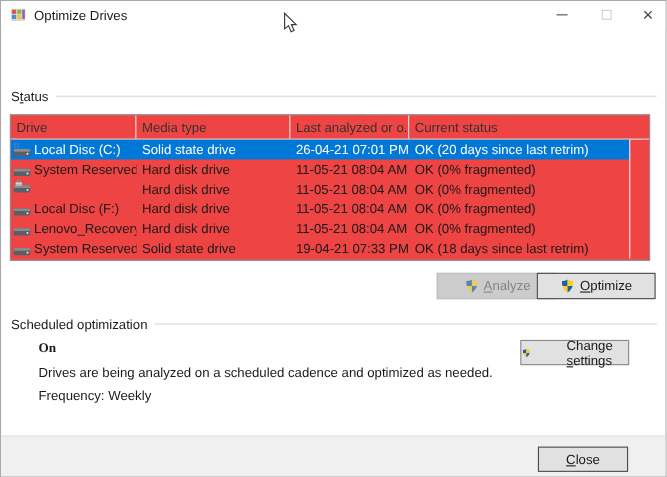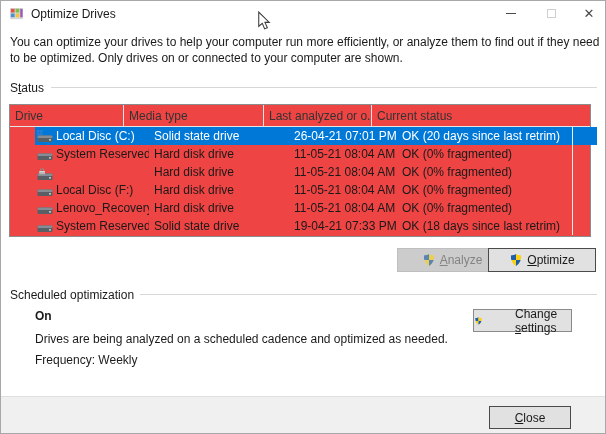--- a/index.html
+++ b/index.html
@@ -24,38 +24,38 @@
   
   .group-label{position:absolute;font-size:12px;color:#1a1a1a;background:#fff;padding-right:6px;z-index:2;white-space:nowrap;}
   .group-line{position:absolute;height:1px;background:#d7d7d7;z-index:1;}
   .accel{text-decoration:underline;}
   
   .table{position:absolute;left:8px;top:103px;width:582px;height:133px;border:1px solid #8c8c8c;background:#ef4444;}
   .thead{display:flex;height:22px;border-bottom:1px solid #e5e5e5;}
   .th{font-size:12px;color:#333;line-height:22px;padding-left:5px;border-right:1px solid #e5e5e5;overflow:hidden;white-space:nowrap;}
   .tbody{position:relative;}
   .col-endline{position:absolute;left:562px;top:0;bottom:0;width:1px;background:#ededed;}
-  .tr{display:flex;height:18px;align-items:flex-end;width:562px;margin-left:25px;}
+  .tr{display:flex;height:18px;align-items:flex-start;width:562px;}
   .tr.selected{background:#0078d7;color:#ffffff;}
   .td{font-size:12px;line-height:18px;padding-left:5px;overflow:hidden;white-space:nowrap;color:inherit;}
   .c0{width:114px;}.c1{width:140px;}.c2{width:108px;}.c3{width:200px;border-right:none;}
   .td.c0{display:flex;align-items:center;gap:3px;padding-left:2px;}
   .drive-ic{width:16px;height:13px;flex:0 0 16px;}
   .tr{color:#1a1a1a;}
   
   .btn{position:absolute;display:flex;align-items:center;justify-content:center;gap:4px;
        font-size:12px;color:#1a1a1a;background:#e1e1e1;border:1px solid #4a4a4a;}
   .btn .shield{width:14px;height:14px;}
   .btn-analyze{left:368px;top:247px;width:110px;height:24px;background:#cccccc;border-color:#bfbfbf;color:#838383;margin-left:28px;}
   .btn-analyze .shield{opacity:.65;}
   .btn-optimize{left:487px;top:247px;width:108px;height:24px;}
   .btn-change{left:472px;top:308px;width:99px;height:23px;border-color:#8a8a8a;gap:32px;}
   .btn-close{left:488px;top:405px;width:82px;height:23px;}
   
-  .sched-state{position:absolute;left:34px;top:308px;font-size:12px;font-weight:bold;color:#1a1a1a;}
+  .sched-state{position:absolute;left:34px;top:308px;font-size:12px;font-weight:bold;color:#1a1a1a;font-family:Liberation Serif, serif;}
   .sched-desc{position:absolute;left:34px;top:331px;font-size:12px;color:#1a1a1a;}
   .sched-freq{position:absolute;left:34px;top:352px;font-size:12px;color:#1a1a1a;}
   
   .footer{position:absolute;left:0;top:395px;width:100%;height:39px;background:#f0f0f0;border-top:1px solid #dfdfdf;}
   
   .cursor{position:absolute;left:256px;top:10px;width:14px;height:20px;z-index:10;pointer-events:none;}
   .hidden-defs{position:absolute;width:0;height:0;overflow:hidden;}
 </style>
 </head>
 <body>
@@ -120,21 +120,20 @@
       </div>
     <div class="win-btn btn-close-win">
         <span class="glyph-close">✕</span>
       </div>
   </div>
 
   <svg class="cursor">
       <use href="#arrow-cursor"></use>
     </svg>
 
-  <div class="desc">You can optimize your drives to help your computer run more efficiently, or analyze them to find out if they need to be optimized. Only drives on or connected to your computer are shown.</div>
 
   <div class="group-label" style="left:9px;top:80px;"><span>S</span><span class="accel">t</span><span>atus</span></div>
   <div class="group-line" style="left:50px;top:86px;width:546px;"></div>
 
   <div class="table">
     <div class="thead">
       <div class="th c0">Drive</div>
       <div class="th c1">Media type</div>
       <div class="th c2">Last analyzed or o...</div>
       <div class="th c3">Current status</div>

